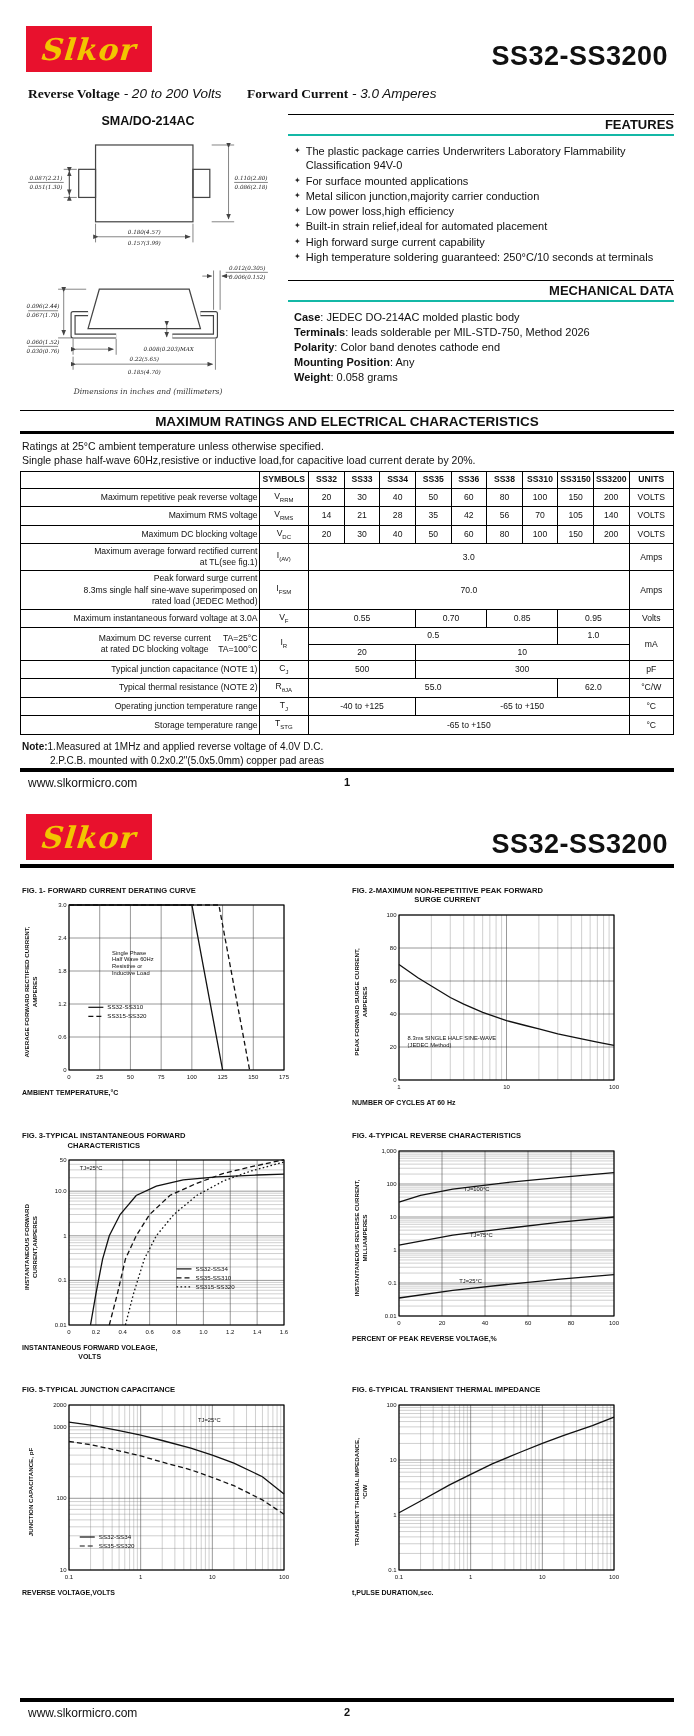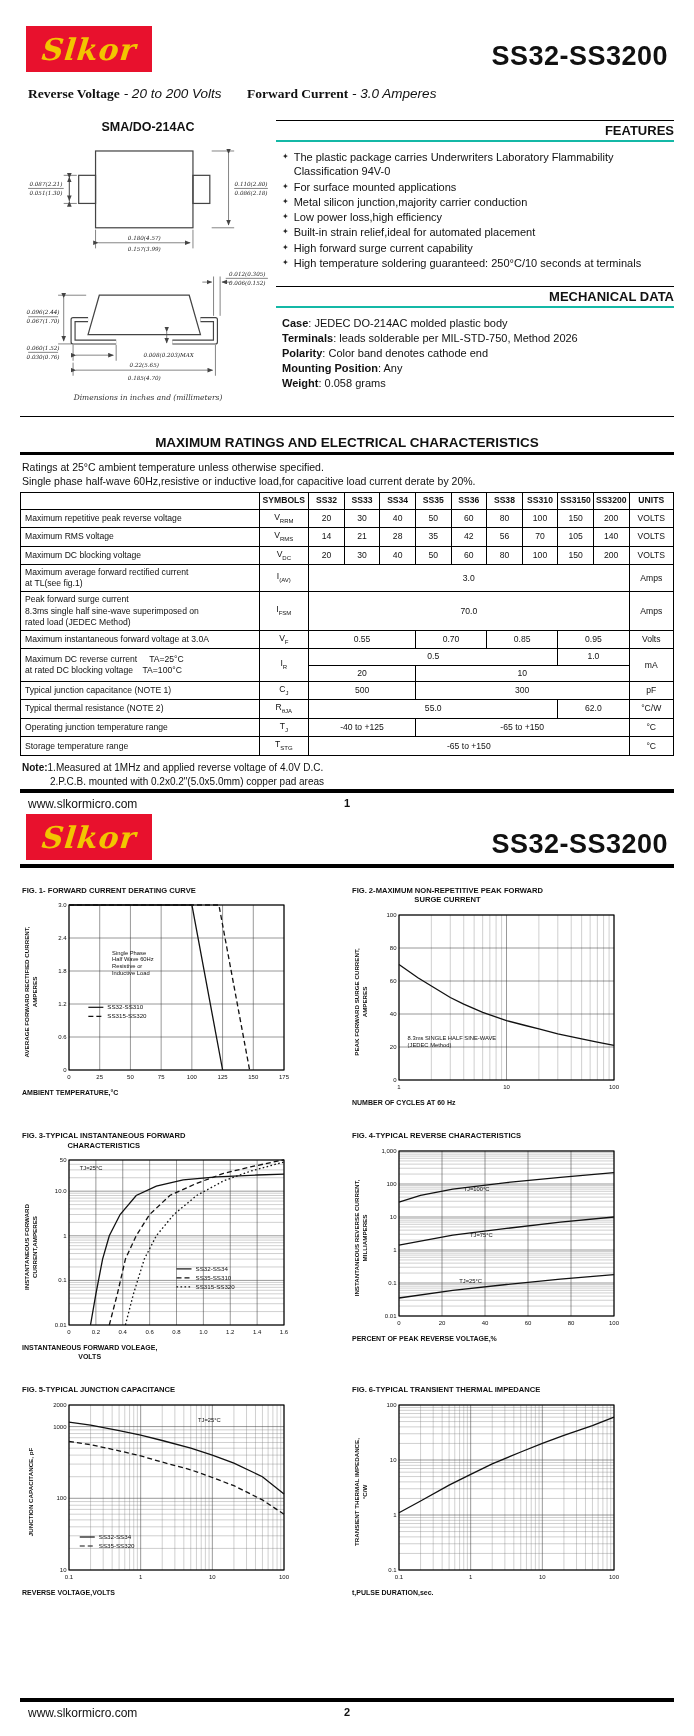--- a/index.html
+++ b/index.html
@@ -12,43 +12,43 @@
   .logo-box{background:#e8112d;width:126px;height:46px;display:flex;align-items:center;justify-content:center}
   .logo-text{font-family:"DejaVu Serif",serif;font-style:italic;font-weight:bold;font-size:30px;color:#f2c500;letter-spacing:1px;transform:skewX(-6deg)}
   .part-title{font-weight:bold;font-size:27px;letter-spacing:.5px;font-family:"Liberation Sans",sans-serif}
   .hrule{height:4px;background:#000;margin-top:4px}
   
   .subtitle{margin:10px 8px 8px;font-size:13.5px}
   .subtitle .lab{font-family:"Liberation Serif",serif;font-weight:bold}
   .subtitle .val{font-style:italic}
   .subtitle .gap{display:inline-block;width:18px}
   
-  .cols{display:flex;gap:0;margin-top:8px}
+  .cols{display:flex;gap:12px;margin-top:2px}
   .colL{width:256px;flex:none;text-align:center}
   .colR{flex:1;min-width:0}
   .pkg-name{font-weight:bold;font-size:12.5px;margin:2px 0 2px}
   .pkg-cap{font-family:"DejaVu Serif",serif;font-style:italic;font-size:7.5px;color:#333;margin-top:2px}
   .ln{fill:none;stroke:#444;stroke-width:1.3}
   .dim{stroke:#444;stroke-width:.7;fill:none}
   .dimtxt{font:italic 6px "DejaVu Serif",serif;fill:#222;text-anchor:middle}
   .leadO{fill:none;stroke:#444;stroke-width:5.5;stroke-linejoin:round}
   .leadI{fill:none;stroke:#fff;stroke-width:3;stroke-linejoin:round}
   
   .secHead{border-top:1.5px solid #000;border-bottom:2px solid #14b8a6;text-align:right;font-weight:bold;font-size:13px;padding:2px 0;margin:2px 0 8px}
   .feat-list{list-style:none;margin:0;padding:0 0 0 6px;font-size:11px;line-height:1.3}
   .feat-list li{display:flex;gap:5px;margin-bottom:1px}
   .feat-list .blt{flex:none;font-size:8px;line-height:14px;color:#222}
   .mech{font-size:11px;line-height:1.35;padding-left:6px}
   .mech b{font-weight:bold}
   
-  .mrHead{border-top:1.5px solid #000;border-bottom:3.5px solid #000;text-align:center;font-weight:bold;font-size:13.5px;padding:18px 0 2px;margin-top:14px}
+  .mrHead{border-top:1.5px solid #000;border-bottom:3.5px solid #000;text-align:center;font-weight:bold;font-size:13.5px;padding:3px 0 2px;margin-top:14px}
   .intro{font-size:10.5px;line-height:1.35;margin:5px 2px 4px}
   table.ratings{width:100%;border-collapse:collapse;table-layout:fixed}
   table.ratings td{border:1px solid #000;font-size:8.6px;text-align:center;padding:2px 1px;line-height:1.3;overflow:hidden}
-  table.ratings td.p{text-align:left;padding-left:4px}
+  table.ratings td.p{text-align:right;padding-left:12px}
   table.ratings tr.hd td{font-weight:bold;font-size:8.6px}
   table.ratings sub{font-size:6px}
   .note{font-size:10px;line-height:1.4;margin-left:2px}
   .note b{font-weight:bold}
   .note.ind{margin-left:30px}
   
   .foot{margin-top:auto;padding-bottom:16px}
   .foot .frule{height:4px;background:#000}
   .foot .frow{position:relative;padding:4px 8px 0;font-size:12px}
   .foot .fpage{position:absolute;left:0;right:0;text-align:center;font-weight:bold;font-size:11px}

